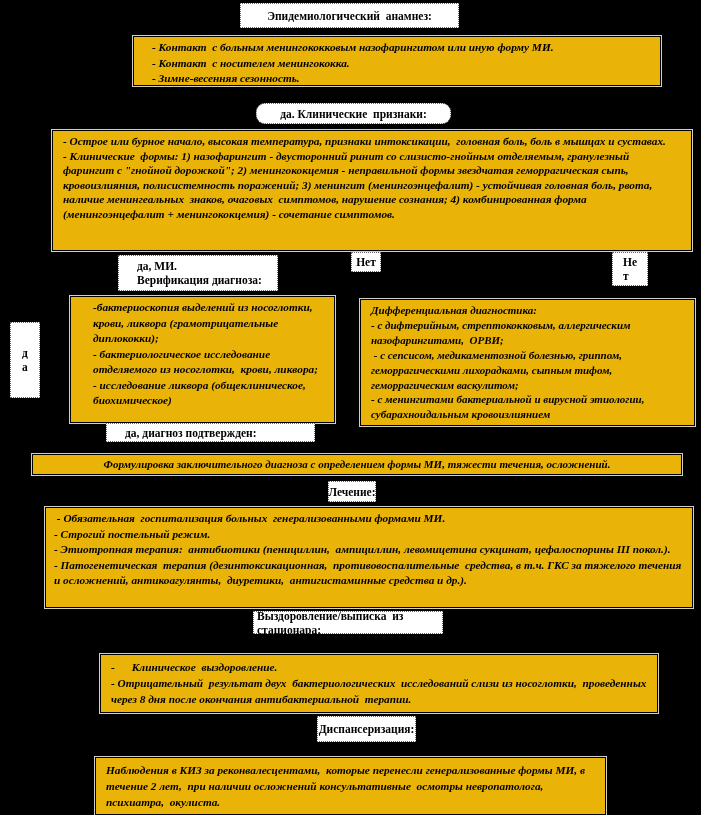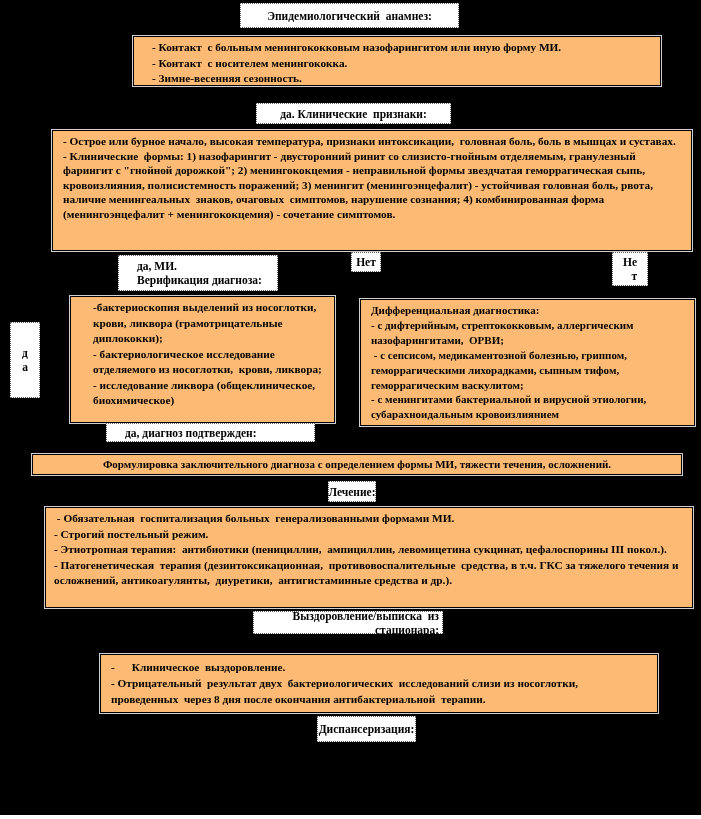--- a/index.html
+++ b/index.html
@@ -15,44 +15,45 @@
   .hdr{
     position:absolute;
     background:#fff;
     border:1px dotted #666;
     box-sizing:border-box;
     font-size:11.5px;
     line-height:14px;
     display:flex;
     align-items:center;
     justify-content:center;
-    text-align:right;
+    text-align:left;
     padding:1px 3px;
     white-space:pre-wrap;
   }
   .hdr.left{justify-content:flex-start;text-align:left;padding-left:18px;}
   .box{
     position:absolute;
-    background:#fdba74;
+    background:#eab308;
     border:1px solid #000;
     outline:1px solid #cfcfcf;
     box-sizing:border-box;
     font-size:11.3px;
     line-height:14.8px;
     padding:3px 8px;
     white-space:pre-wrap;
+    font-style:italic;
   }
   .box.center{
     display:flex;align-items:center;justify-content:center;
     text-align:center;white-space:normal;padding:1px 4px;
   }
   
   #hdr-epid        {left:240px; top:3px;   width:219px; height:25px;}
   #box-epid        {left:133px; top:36px;  width:528px; height:50px;  padding-left:18px; line-height:15.6px;}
-  #hdr-clinical    {left:256px; top:103px; width:195px; height:21px;}
+  #hdr-clinical    {left:256px; top:103px; width:195px; height:21px;border-radius:9px;}
   #box-clinical    {left:52px;  top:130px; width:640px; height:121px; line-height:14.5px; padding:3px 10px;}
   #lbl-yes-mi      {left:118px; top:255px; width:160px; height:36px;}
   #lbl-no-mid      {left:351px; top:252px; width:30px;  height:20px;}
   #lbl-no-right    {left:612px; top:252px; width:36px;  height:34px;}
   #lbl-yes-left    {left:10px;  top:322px; width:30px;  height:76px;}
   #box-verif       {left:70px;  top:296px; width:265px; height:127px; padding-left:22px; line-height:15.5px;}
   #box-diff        {left:360px; top:299px; width:335px; height:127px; padding:3px 6px 3px 10px; font-size:11px; line-height:14.9px;}
   #hdr-confirmed   {left:106px; top:423px; width:209px; height:19px;}
   #box-final-diag  {left:32px;  top:454px; width:650px; height:21px;  font-size:11px;}
   #hdr-treatment   {left:328px; top:481px; width:48px;  height:21px;}
@@ -110,16 +111,17 @@
 - Этиотропная терапия:  антибиотики (пенициллин,  ампициллин, левомицетина сукцинат, цефалоспорины III покол.).
 - Патогенетическая  терапия (дезинтоксикационная,  противовоспалительные  средства, в т.ч. ГКС за тяжелого течения и осложнений, антикоагулянты,  диуретики,  антигистаминные средства и др.).</div>
 
   <div class="hdr" id="hdr-recovery">Выздоровление/выписка  из стационара:</div>
 
   <div class="box" id="box-recovery">-      Клиническое  выздоровление.
 - Отрицательный  результат двух  бактериологических  исследований слизи из носоглотки,  проведенных  через 8 дня после окончания антибактериальной  терапии.</div>
 
   <div class="hdr" id="hdr-dispensary">Диспансеризация:</div>
 
+  <div class="box" id="box-dispensary">Наблюдения в КИЗ за реконвалесцентами,  которые перенесли генерализованные формы МИ, в течение 2 лет,  при наличии осложнений консультативные  осмотры невропатолога,  психиатра,  окулиста.</div>
 
   <div id="bottom-strip"></div>
 
 </div>
 
 </body></html>

